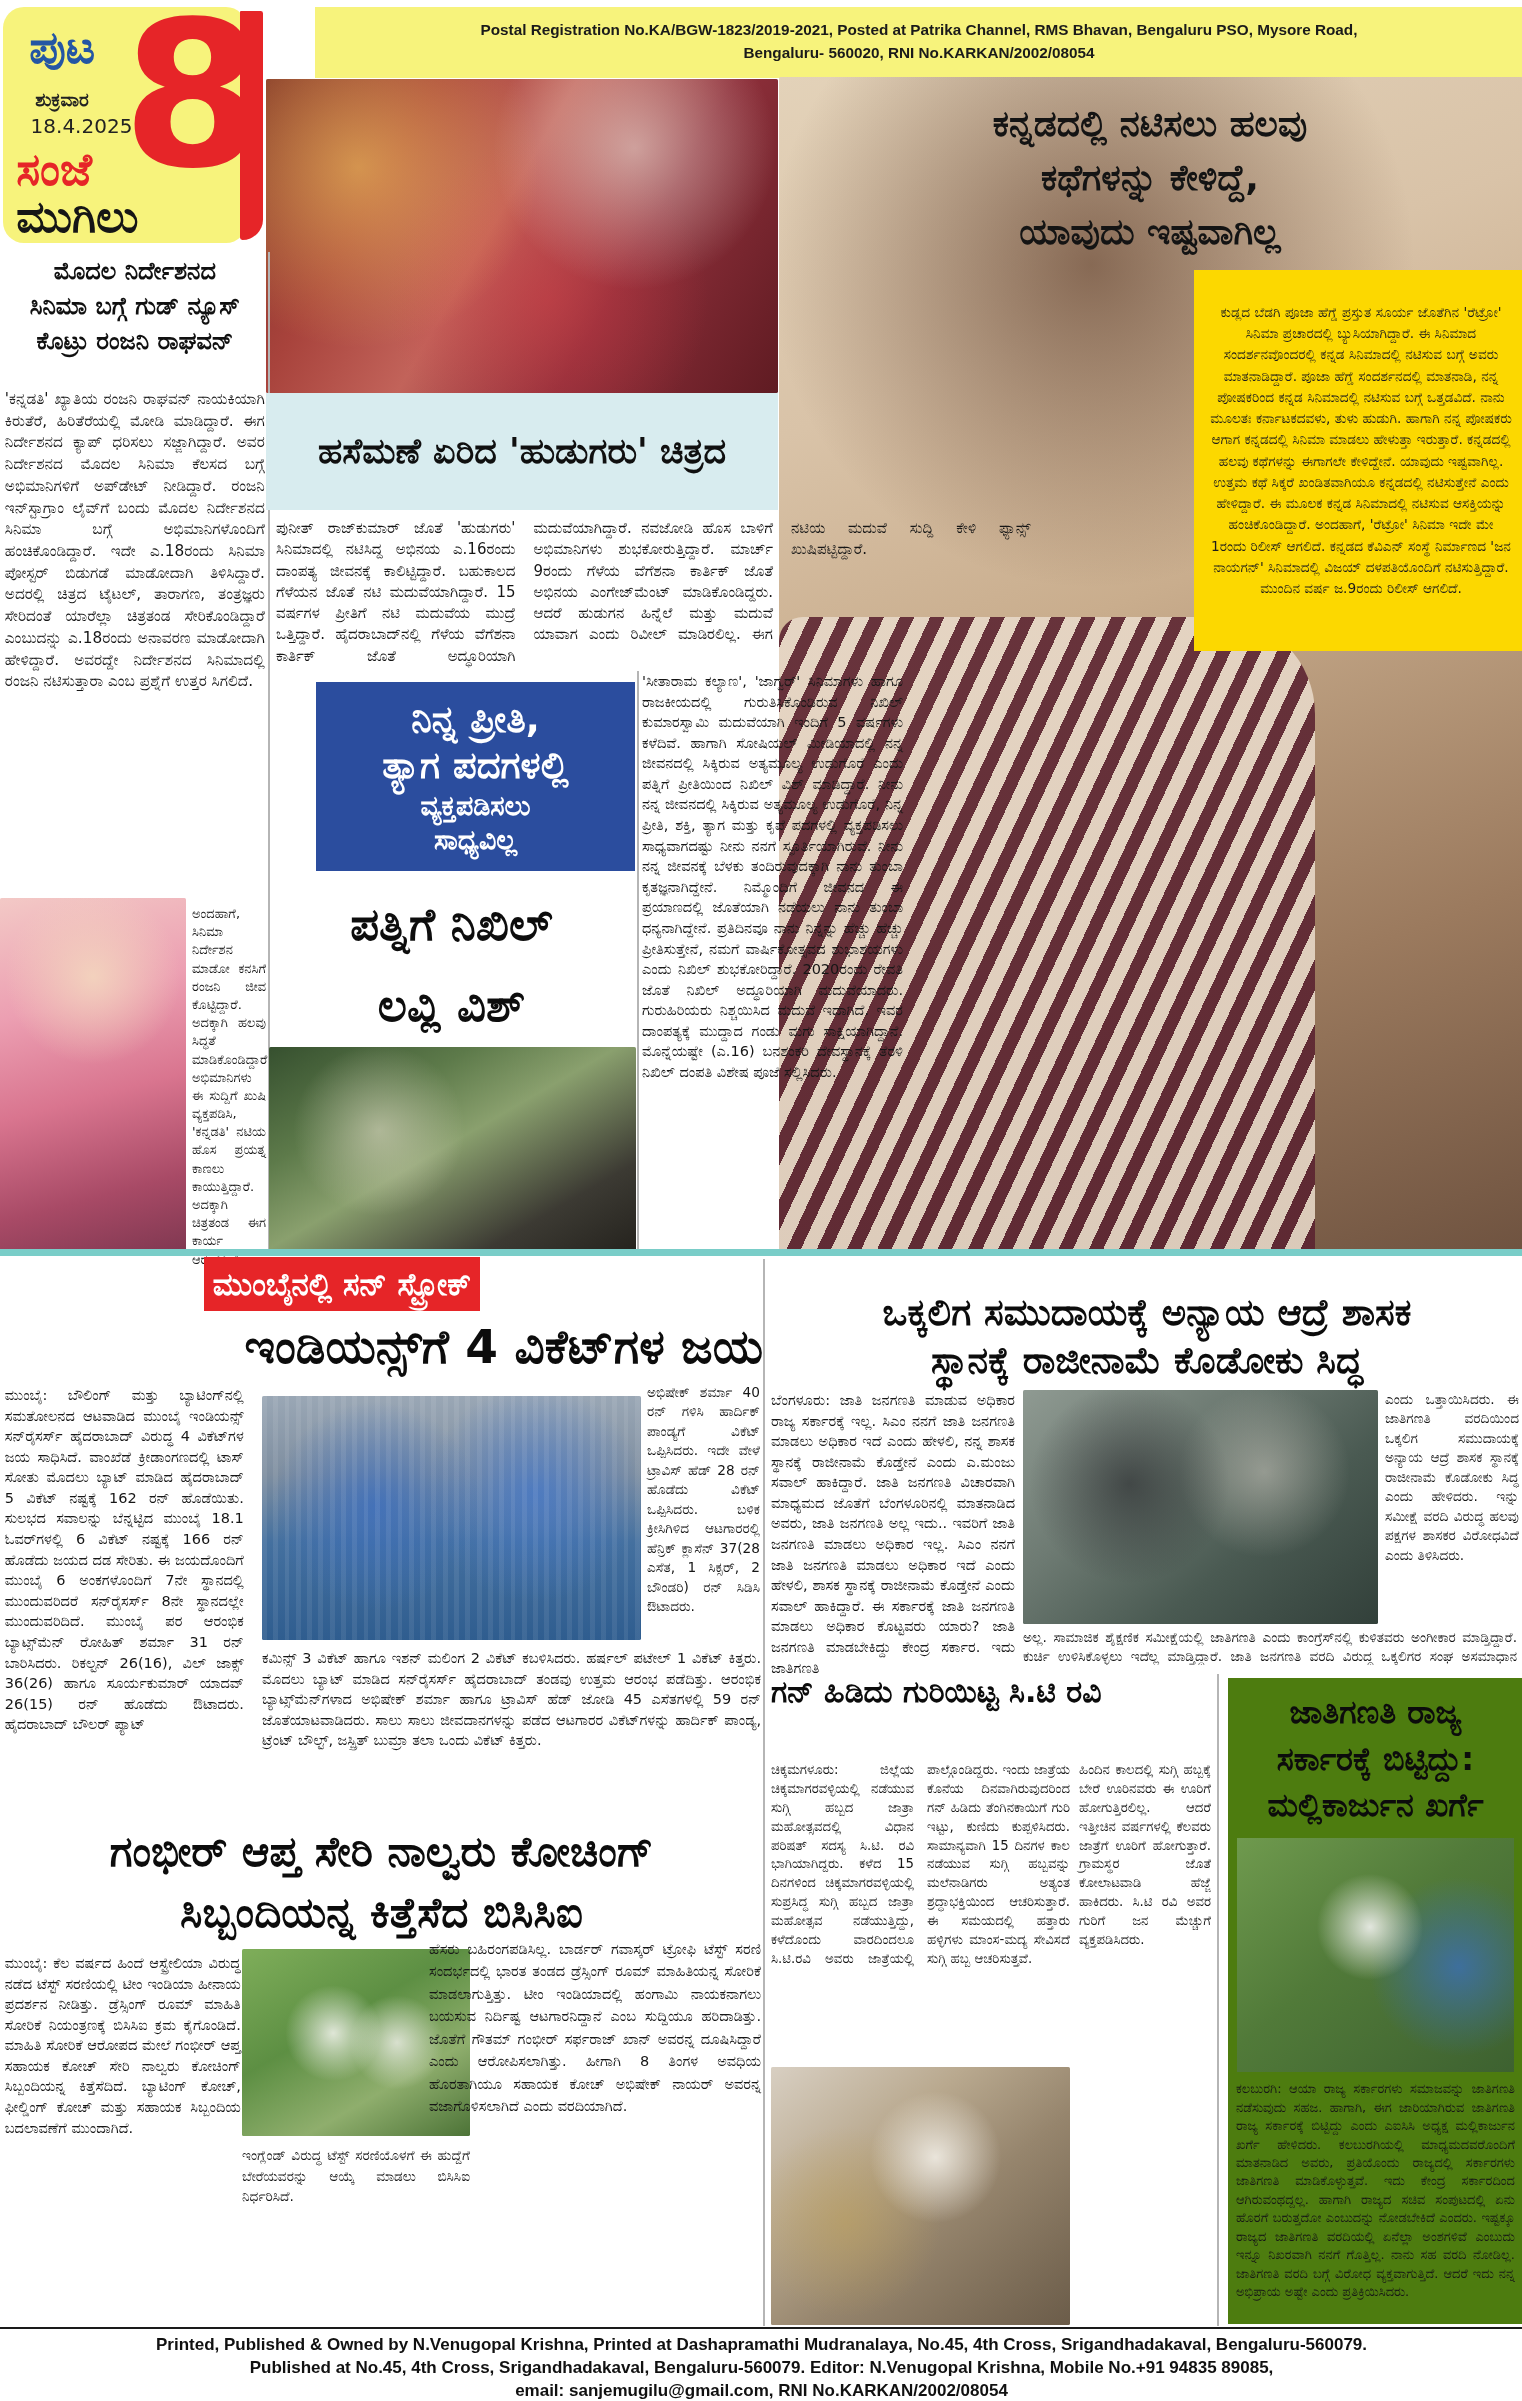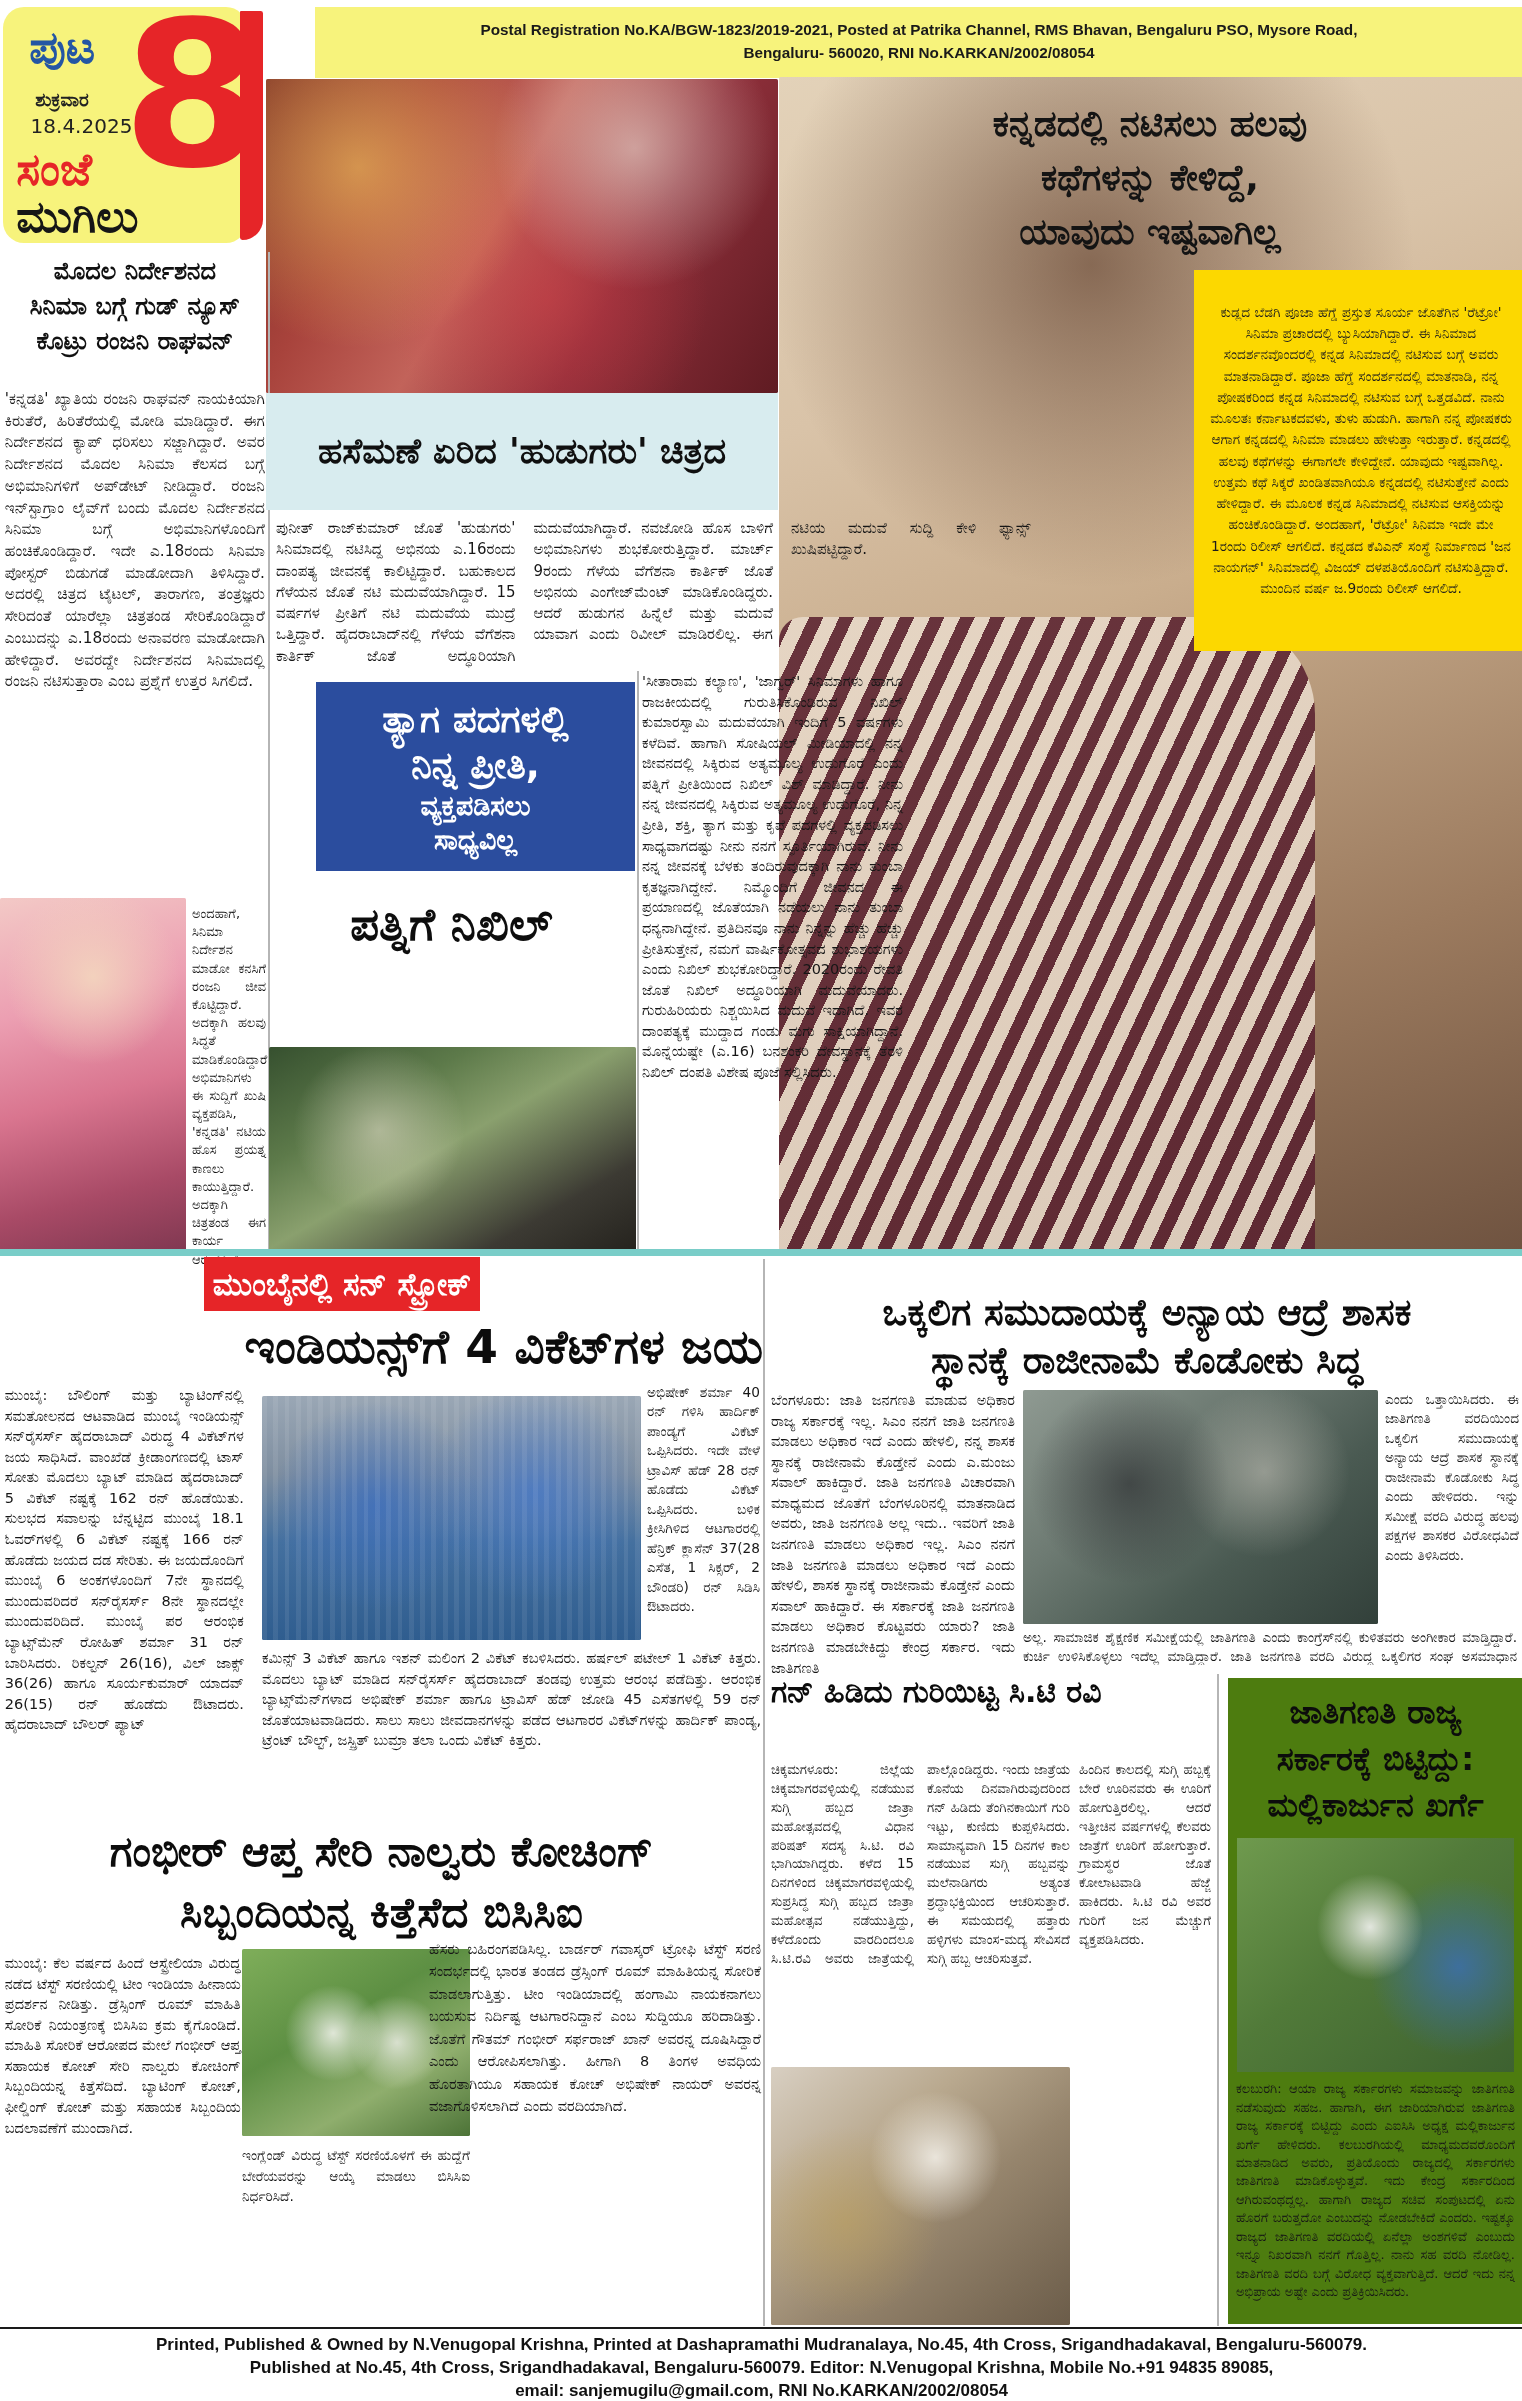--- a/index.html
+++ b/index.html
@@ -198,27 +198,28 @@
 <div class="photo ranjani-photo"></div>
 <div class="abs ranjani-body2">ಅಂದಹಾಗೆ, ಸಿನಿಮಾ ನಿರ್ದೇಶನ ಮಾಡೋ ಕನಸಿಗೆ ರಂಜನಿ ಜೀವ ಕೊಟ್ಟಿದ್ದಾರೆ. ಅದಕ್ಕಾಗಿ ಹಲವು ಸಿದ್ಧತೆ ಮಾಡಿಕೊಂಡಿದ್ದಾರೆ. ಅಭಿಮಾನಿಗಳು ಈ ಸುದ್ದಿಗೆ ಖುಷಿ ವ್ಯಕ್ತಪಡಿಸಿ, 'ಕನ್ನಡತಿ' ನಟಿಯ ಹೊಸ ಪ್ರಯತ್ನ ಕಾಣಲು ಕಾಯುತ್ತಿದ್ದಾರೆ. ಅದಕ್ಕಾಗಿ ಚಿತ್ರತಂಡ ಈಗ ಕಾರ್ಯ ಆರಂಭಿಸಿದೆ.</div>
 <div class="abs vline" style="left:268px;top:252px;height:1001px;"></div>
 
 <div class="abs wedding-headline">
   <div>ಹಸೆಮಣೆ ಏರಿದ 'ಹುಡುಗರು' ಚಿತ್ರದ</div>
 </div>
 <div class="abs wedding-body jtext">ಪುನೀತ್ ರಾಜ್‌ಕುಮಾರ್ ಜೊತೆ 'ಹುಡುಗರು' ಸಿನಿಮಾದಲ್ಲಿ ನಟಿಸಿದ್ದ ಅಭಿನಯ ಎ.16ರಂದು ದಾಂಪತ್ಯ ಜೀವನಕ್ಕೆ ಕಾಲಿಟ್ಟಿದ್ದಾರೆ. ಬಹುಕಾಲದ ಗೆಳೆಯನ ಜೊತೆ ನಟಿ ಮದುವೆಯಾಗಿದ್ದಾರೆ. 15 ವರ್ಷಗಳ ಪ್ರೀತಿಗೆ ನಟಿ ಮದುವೆಯ ಮುದ್ರೆ ಒತ್ತಿದ್ದಾರೆ. ಹೈದರಾಬಾದ್‌ನಲ್ಲಿ ಗೆಳೆಯ ವೆಗೆಶನಾ ಕಾರ್ತಿಕ್ ಜೊತೆ ಅದ್ಧೂರಿಯಾಗಿ ಮದುವೆಯಾಗಿದ್ದಾರೆ. ನವಜೋಡಿ ಹೊಸ ಬಾಳಿಗೆ ಅಭಿಮಾನಿಗಳು ಶುಭಕೋರುತ್ತಿದ್ದಾರೆ. ಮಾರ್ಚ್ 9ರಂದು ಗೆಳೆಯ ವೆಗೆಶನಾ ಕಾರ್ತಿಕ್ ಜೊತೆ ಅಭಿನಯ ಎಂಗೇಜ್‌ಮೆಂಟ್ ಮಾಡಿಕೊಂಡಿದ್ದರು. ಆದರೆ ಹುಡುಗನ ಹಿನ್ನೆಲೆ ಮತ್ತು ಮದುವೆ ಯಾವಾಗ ಎಂದು ರಿವೀಲ್ ಮಾಡಿರಲಿಲ್ಲ. ಈಗ ನಟಿಯ ಮದುವೆ ಸುದ್ದಿ ಕೇಳಿ ಫ್ಯಾನ್ಸ್ ಖುಷಿಪಟ್ಟಿದ್ದಾರೆ.</div>
 
 <div class="abs blue-box">
+  <div class="big">ನಿನ್ನ ಪ್ರೀತಿ,</div>
   <div class="big">ತ್ಯಾಗ ಪದಗಳಲ್ಲಿ</div>
-  <div class="big">ನಿನ್ನ ಪ್ರೀತಿ,</div>
   <div class="small">ವ್ಯಕ್ತಪಡಿಸಲು</div>
   <div class="small">ಸಾಧ್ಯವಿಲ್ಲ</div>
 </div>
 <div class="abs nikhil-sub">
   <div>ಪತ್ನಿಗೆ ನಿಖಿಲ್</div>
+  <div>ಲವ್ಲಿ ವಿಶ್</div>
 </div>
 <div class="photo couple-photo"></div>
 <div class="abs nikhil-body">'ಸೀತಾರಾಮ ಕಲ್ಯಾಣ', 'ಜಾಗ್ವರ್' ಸಿನಿಮಾಗಳು ಹಾಗೂ ರಾಜಕೀಯದಲ್ಲಿ ಗುರುತಿಸಿಕೊಂಡಿರುವ ನಿಖಿಲ್ ಕುಮಾರಸ್ವಾಮಿ ಮದುವೆಯಾಗಿ ಇಂದಿಗೆ 5 ವರ್ಷಗಳು ಕಳೆದಿವೆ. ಹಾಗಾಗಿ ಸೋಷಿಯಲ್ ಮೀಡಿಯಾದಲ್ಲಿ ನನ್ನ ಜೀವನದಲ್ಲಿ ಸಿಕ್ಕಿರುವ ಅತ್ಯಮೂಲ್ಯ ಉಡುಗೊರೆ ಎಂದು ಪತ್ನಿಗೆ ಪ್ರೀತಿಯಿಂದ ನಿಖಿಲ್ ವಿಶ್ ಮಾಡಿದ್ದಾರೆ. ನೀನು ನನ್ನ ಜೀವನದಲ್ಲಿ ಸಿಕ್ಕಿರುವ ಅತ್ಯಮೂಲ್ಯ ಉಡುಗೊರೆ, ನಿನ್ನ ಪ್ರೀತಿ, ಶಕ್ತಿ, ತ್ಯಾಗ ಮತ್ತು ಕೃಪೆ ಪದಗಳಲ್ಲಿ ವ್ಯಕ್ತಪಡಿಸಲು ಸಾಧ್ಯವಾಗದಷ್ಟು ನೀನು ನನಗೆ ಸ್ಫೂರ್ತಿಯಾಗಿರುವೆ. ನೀನು ನನ್ನ ಜೀವನಕ್ಕೆ ಬೆಳಕು ತಂದಿರುವುದಕ್ಕಾಗಿ ನಾನು ತುಂಬಾ ಕೃತಜ್ಞನಾಗಿದ್ದೇನೆ. ನಿಮ್ಮೊಂದಿಗೆ ಜೀವನದ ಈ ಪ್ರಯಾಣದಲ್ಲಿ ಜೊತೆಯಾಗಿ ನಡೆಯಲು ನಾನು ತುಂಬಾ ಧನ್ಯನಾಗಿದ್ದೇನೆ. ಪ್ರತಿದಿನವೂ ನಾನು ನಿನ್ನನ್ನು ಹೆಚ್ಚು ಹೆಚ್ಚು ಪ್ರೀತಿಸುತ್ತೇನೆ, ನಮಗೆ ವಾರ್ಷಿಕೋತ್ಸವದ ಶುಭಾಶಯಗಳು ಎಂದು ನಿಖಿಲ್ ಶುಭಕೋರಿದ್ದಾರೆ. 2020ರಂದು ರೇವತಿ ಜೊತೆ ನಿಖಿಲ್ ಅದ್ಧೂರಿಯಾಗಿ ಮದುವೆಯಾದರು. ಗುರುಹಿರಿಯರು ನಿಶ್ಚಯಿಸಿದ ಮದುವೆ ಇದಾಗಿದೆ. ಇವರ ದಾಂಪತ್ಯಕ್ಕೆ ಮುದ್ದಾದ ಗಂಡು ಮಗು ಸಾಕ್ಷಿಯಾಗಿದ್ದಾನೆ. ಮೊನ್ನೆಯಷ್ಟೇ (ಎ.16) ಬನಶಂಕರಿ ದೇವಸ್ಥಾನಕ್ಕೆ ತೆರಳಿ ನಿಖಿಲ್ ದಂಪತಿ ವಿಶೇಷ ಪೂಜೆ ಸಲ್ಲಿಸಿದರು.</div>
 <div class="abs vline" style="left:637px;top:671px;height:584px;"></div>
 
 <div class="abs teal-divider"></div>
 <div class="abs vline" style="left:763px;top:1259px;height:1067px;"></div>
 
 <div class="abs cricket-label">ಮುಂಬೈನಲ್ಲಿ ಸನ್ ಸ್ಟ್ರೋಕ್</div>
 <div class="abs cricket-headline">ಇಂಡಿಯನ್ಸ್‌ಗೆ 4 ವಿಕೆಟ್‌ಗಳ ಜಯ</div>

